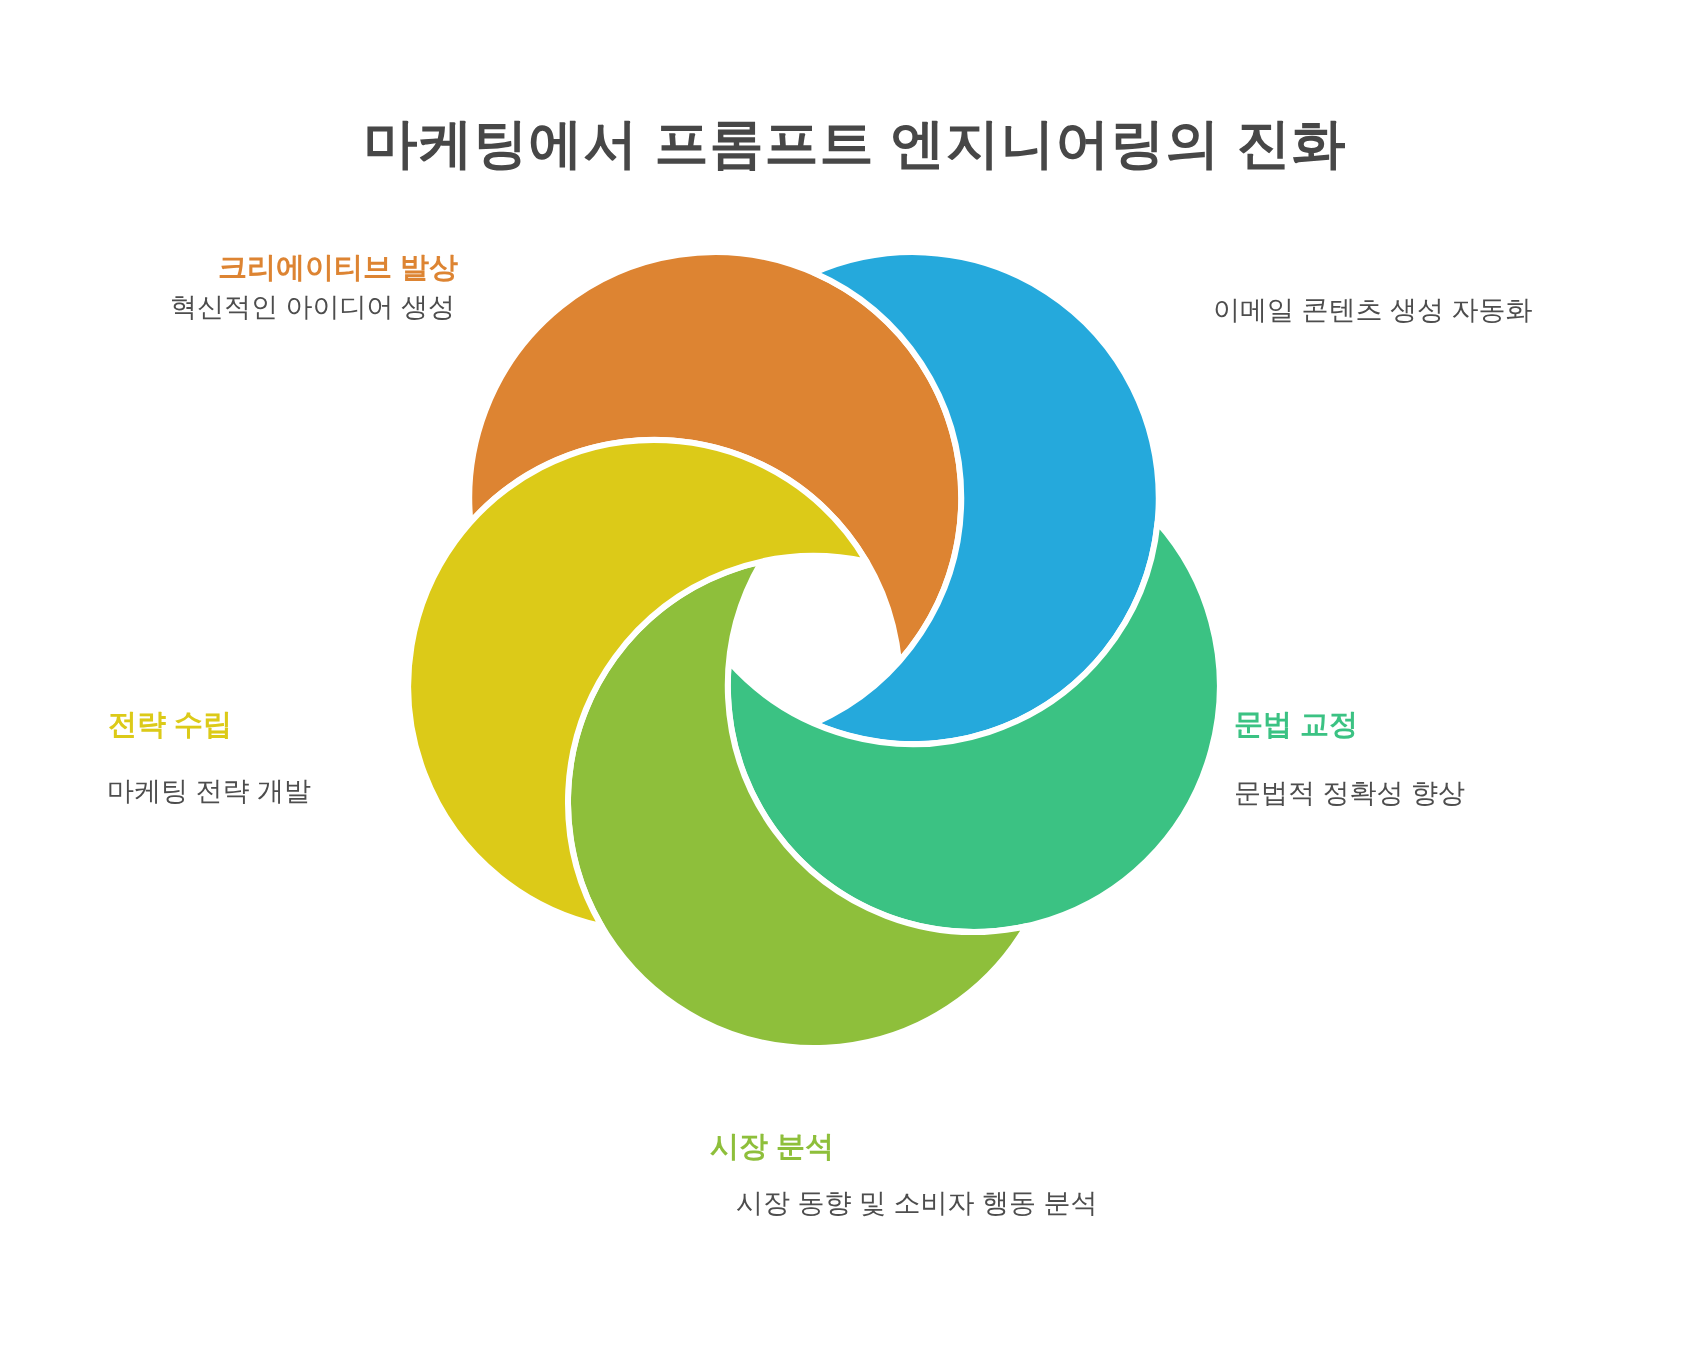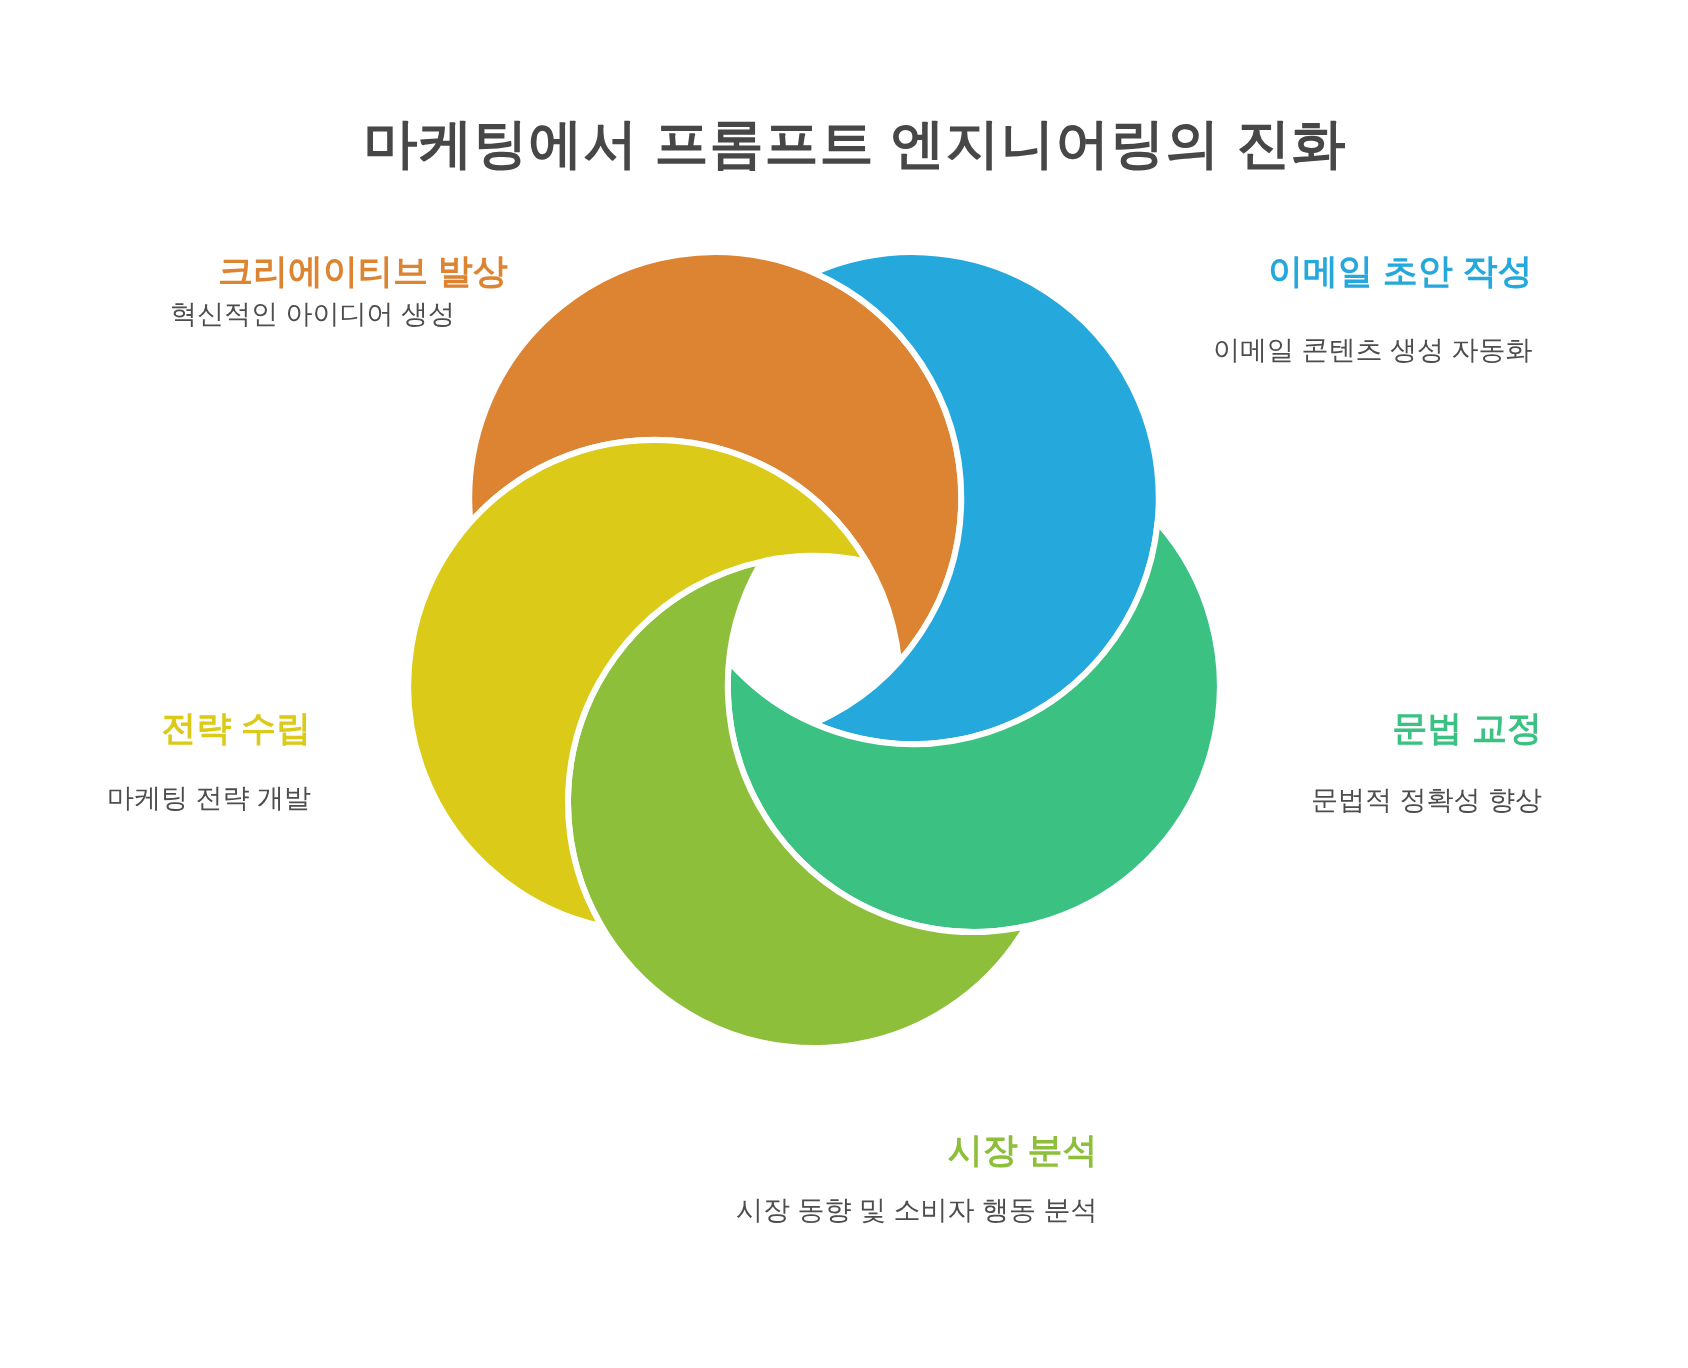--- a/index.html
+++ b/index.html
@@ -29,43 +29,42 @@
   #swirl-svg {
     position: absolute;
     left: 0;
     top: 0;
   }
   .label-group {
     position: absolute;
   }
   .label-group h2 {
     margin: 0;
-    font-size: 35px;
+    font-size: 29px;
     font-weight: 700;
     line-height: 1.15;
     white-space: nowrap;
-    text-align: right;
   }
   .label-group p {
     margin: 0;
     font-size: 27px;
     font-weight: 400;
     color: #4d4d4d;
     line-height: 1.15;
     white-space: nowrap;
   }
   
   .lg-creative { left: 170px; top: 251px; }
   .lg-creative h2 { margin-left: 48px; }
   .lg-creative p  { margin-top: 8px; }
 
   .lg-email { left: 1210px; top: 251px; }
   .lg-email p { margin-top: 44px; margin-left: 3px; }
 
-  .lg-grammar { left: 1311px; top: 708px; }
+  .lg-grammar { left: 1234px; top: 708px; }
   .lg-grammar p { margin-top: 37px; }
 
   .lg-strategy { left: 107px; top: 708px; }
   .lg-strategy h2 { margin-left: 1px; }
   .lg-strategy p { margin-top: 35px; }
 
   .lg-market { left: 710px; top: 1130px; }
   .lg-market p { margin-top: 25px; margin-left: 26px; }
 </style>
 </head>
@@ -84,21 +83,20 @@
       <path stroke="#ffffff" stroke-width="6" stroke-linejoin="round" d="M -212.32 -292.24 A 246 246 0 1 1 52.54 72.32 A 246 246 0 0 0 -212.32 -292.24 Z" fill="#DCCA18" transform="rotate(252)"></path>
     </g>
   </svg>
 
   <div class="label-group lg-creative">
     <h2 style="color: rgb(221, 132, 50);">크리에이티브 발상</h2>
     <p>혁신적인 아이디어 생성</p>
   </div>
 
   <div class="label-group lg-email">
-    <h2 style="color: rgb(37, 169, 220);">이메일 초안 작성</h2>
     <p>이메일 콘텐츠 생성 자동화</p>
   </div>
 
   <div class="label-group lg-grammar">
     <h2 style="color: rgb(59, 194, 131);">문법 교정</h2>
     <p>문법적 정확성 향상</p>
   </div>
 
   <div class="label-group lg-market">
     <h2 style="color: rgb(142, 191, 59);">시장 분석</h2>

